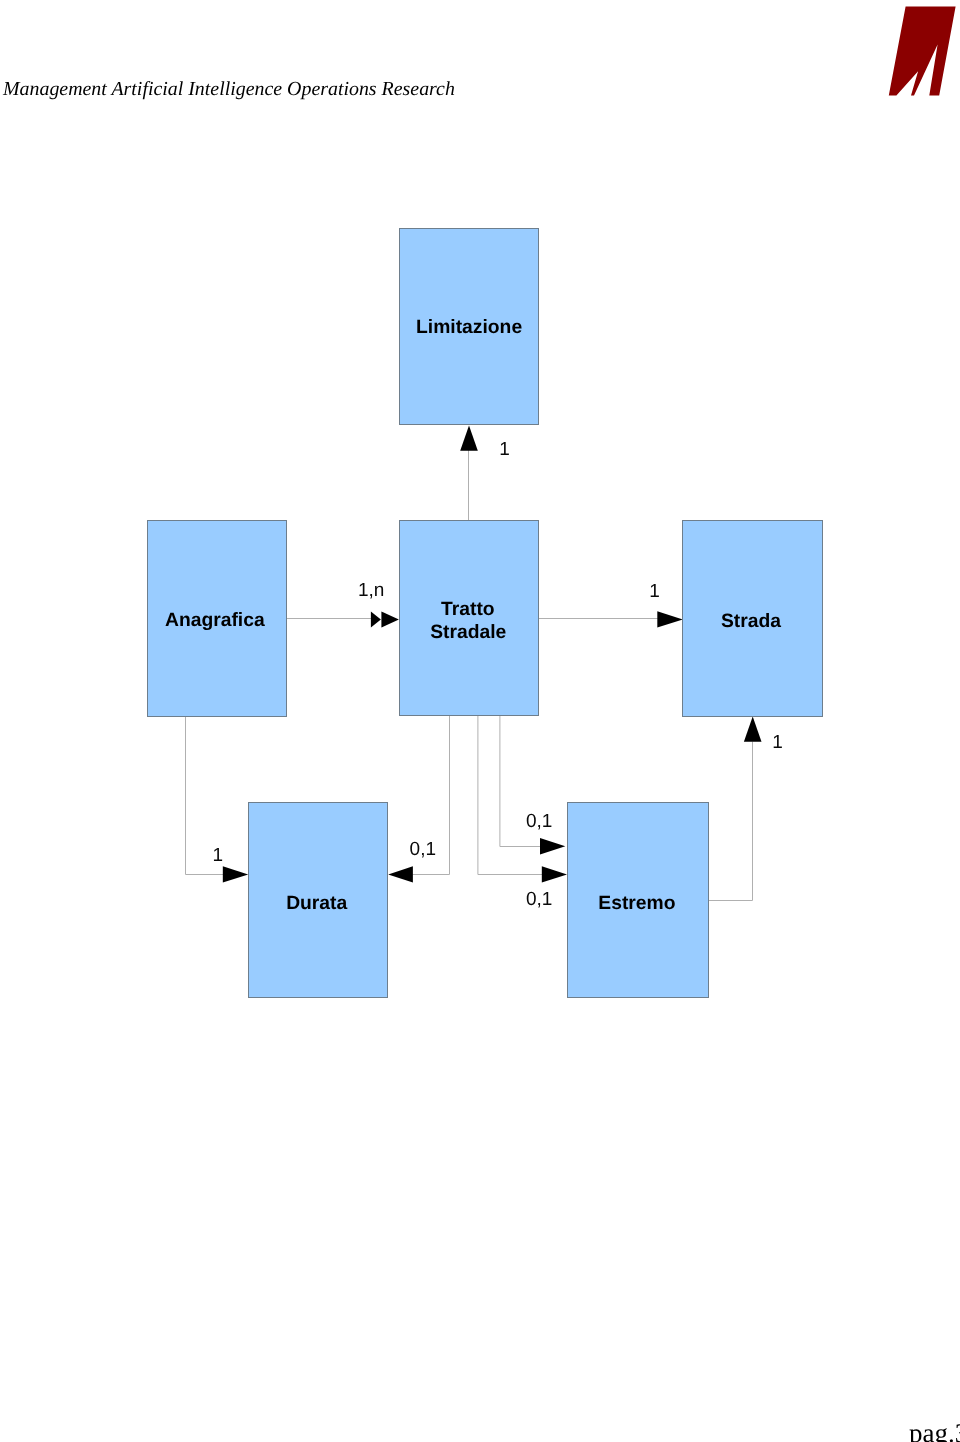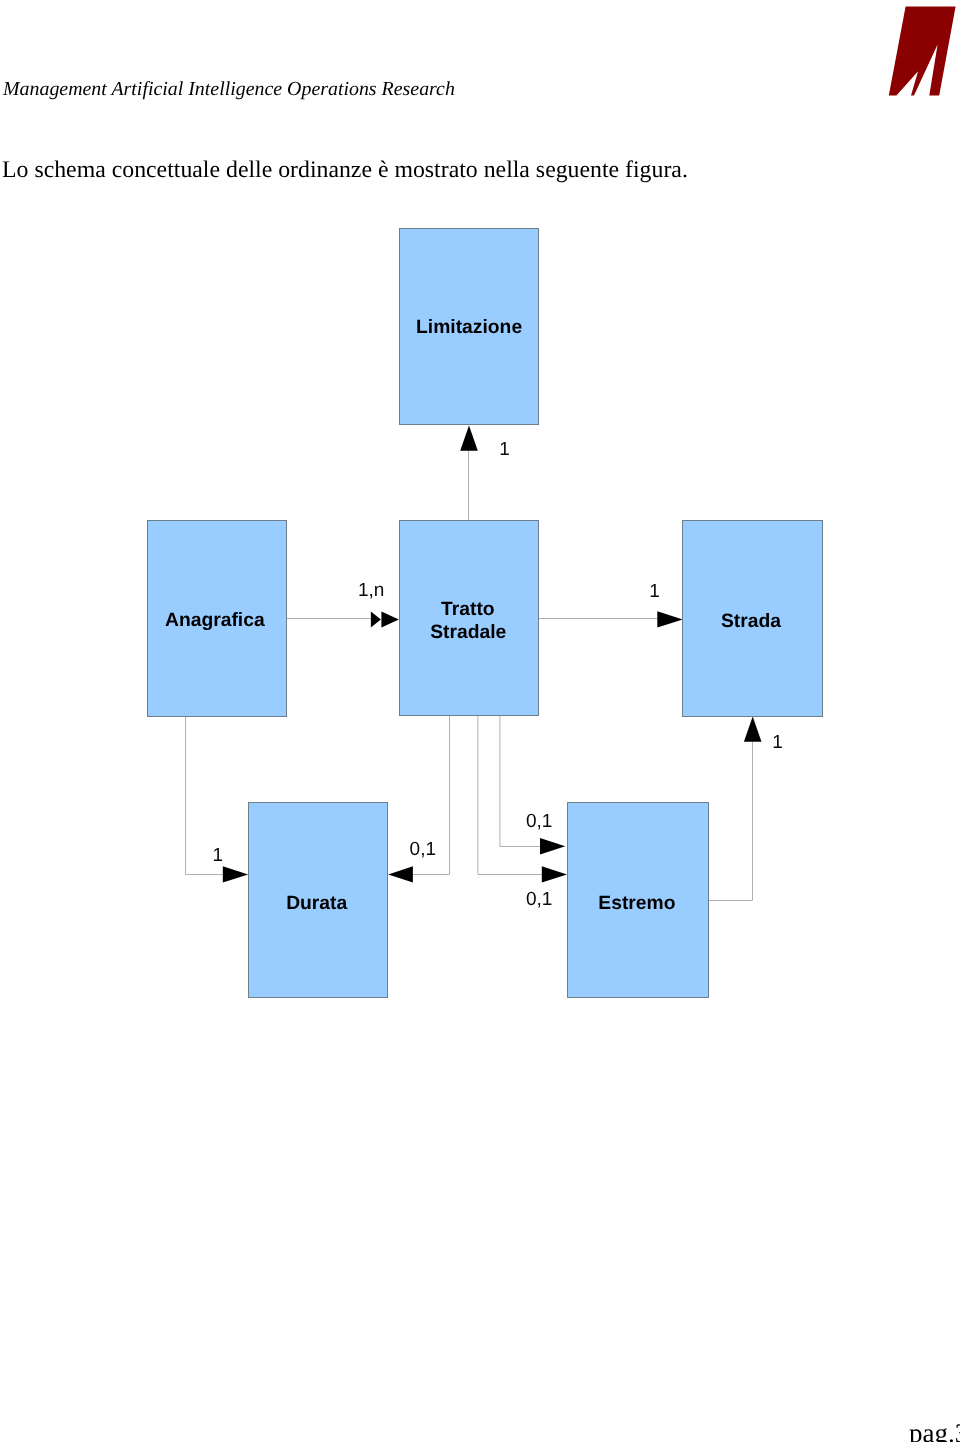--- a/index.html
+++ b/index.html
@@ -23,21 +23,20 @@
 <body>
 
 <div class="page">
 
   <div class="hdr-title">Management Artificial Intelligence Operations Research</div>
 
   <svg class="logo" width="80" height="100" viewBox="880 0 80 100">
     <path d="M 905.6 2.6 L 955.6 2.6 L 939.2 91.6 L 929.3 91.6 L 937.6 40.6 L 914.0 91.6 L 911.0 91.6 L 918.1 67.3 L 896.4 91.6 L 888.8 91.6 Z" fill="#8B0000"></path>
   </svg>
 
-  <div class="body-line">Lo schema concettuale delle ordinanze è mostrato nella seguente figura.</div>
 
   <svg class="diagram" width="960" height="1442">
     <g>
 
       <line x1="468.5" y1="516.5" x2="468.5" y2="428" stroke="#B0B0B0" stroke-width="1"></line>
       <polygon points="469,421.6 460.2,446.8 477.8,446.8" fill="#000000"></polygon>
 
       <line x1="286.5" y1="614.5" x2="373" y2="614.5" stroke="#B0B0B0" stroke-width="1"></line>
       <polygon points="380.9,615.6 370.9,607.6 370.9,623.6" fill="#000000"></polygon>
       <polygon points="398.9,615.6 381.4,607.6 381.4,623.6" fill="#000000"></polygon>

